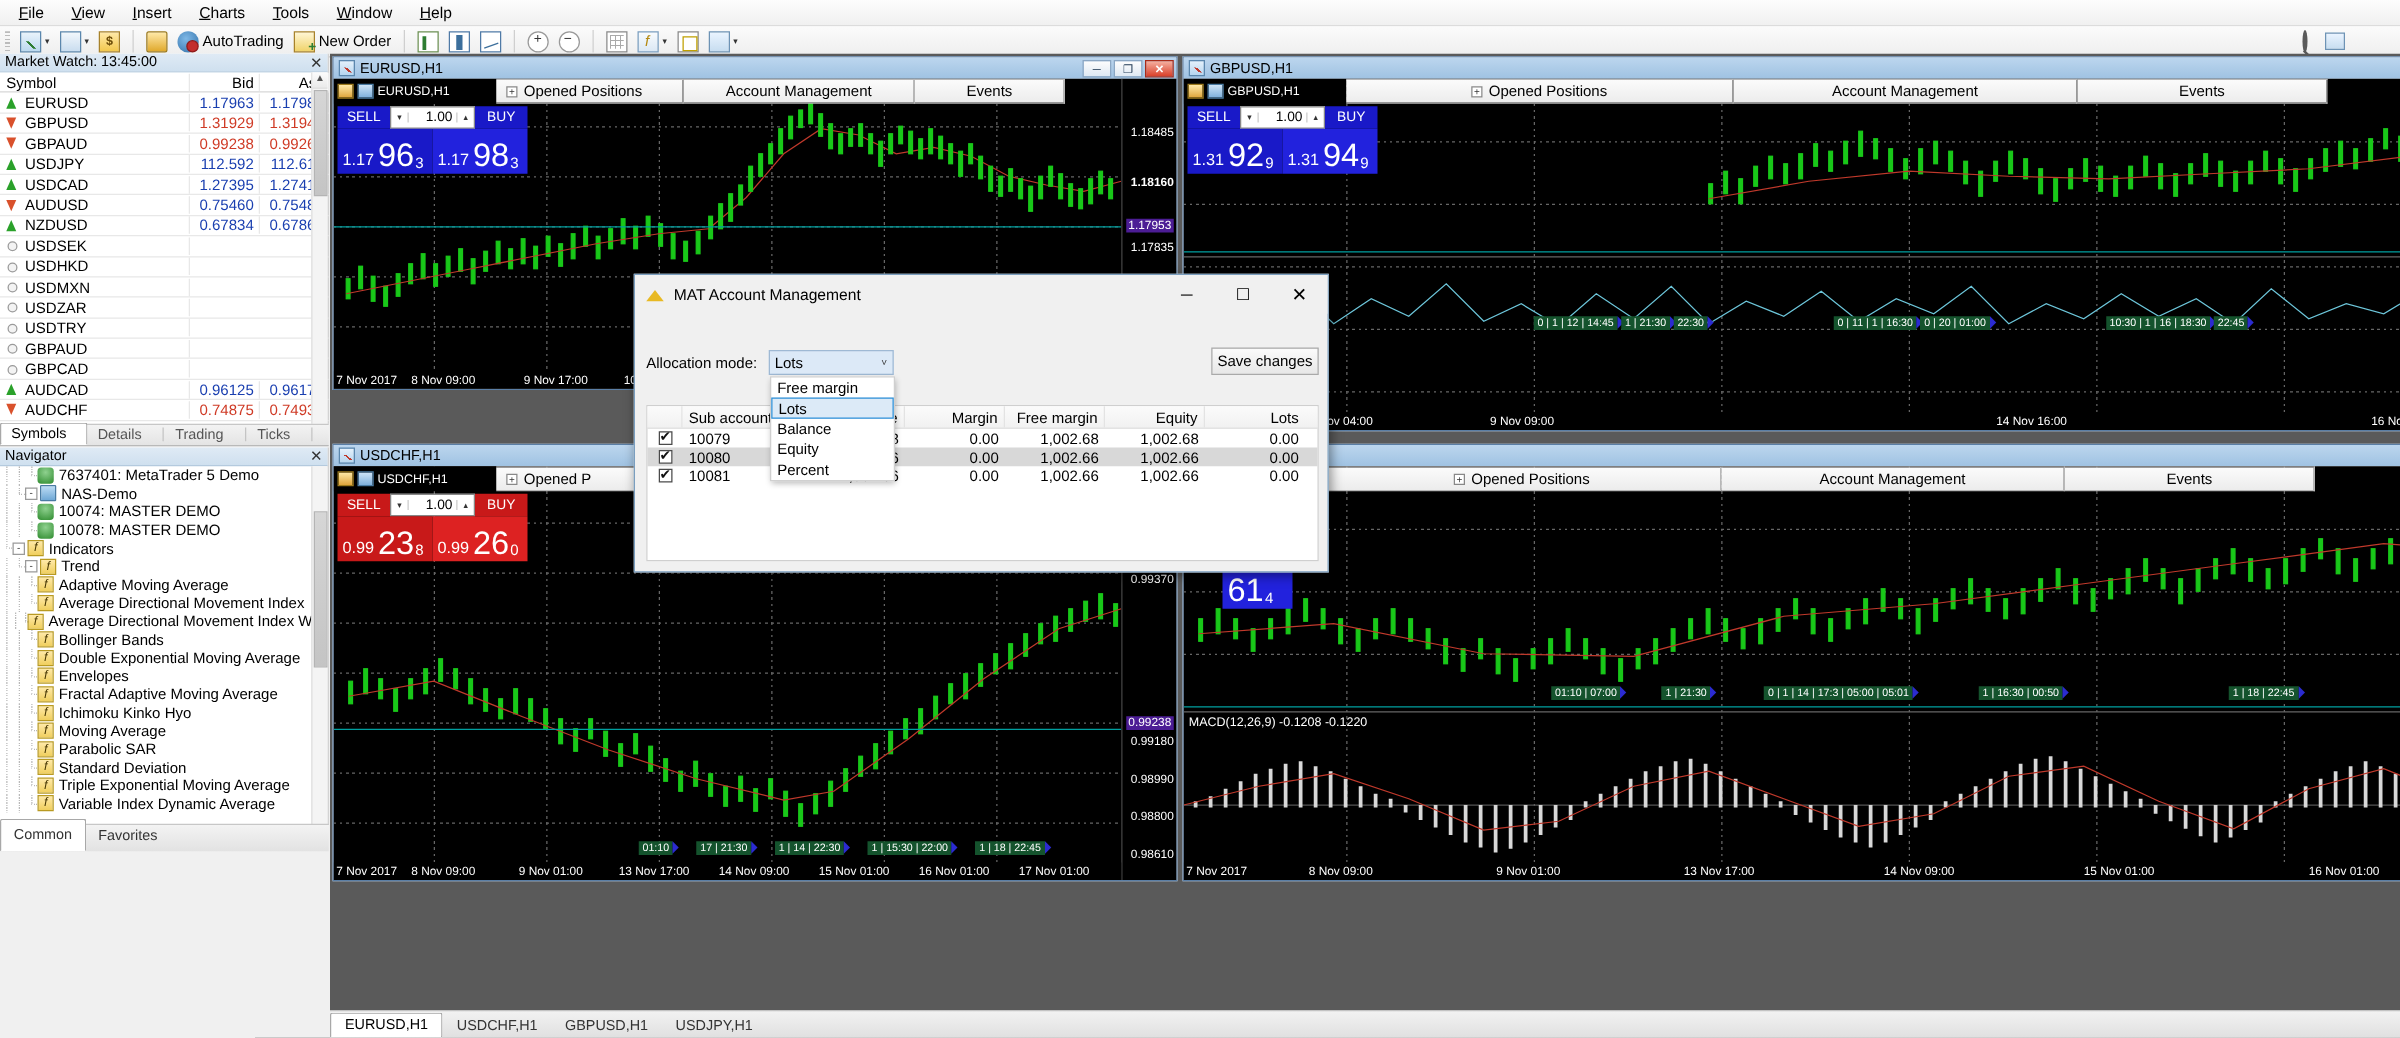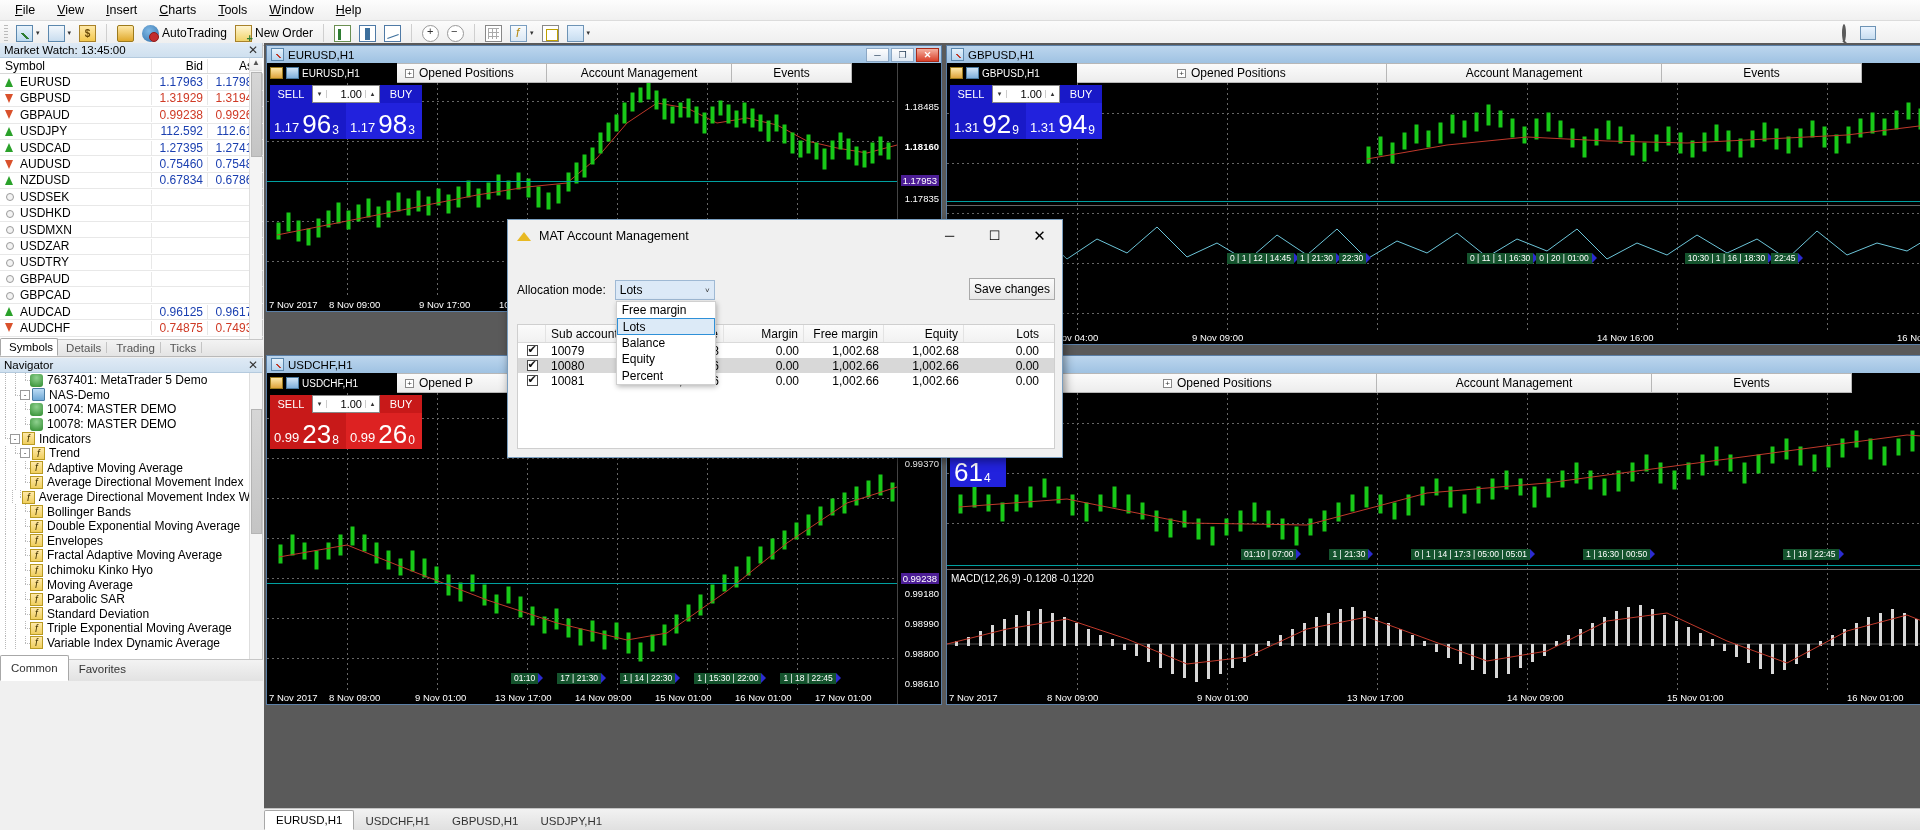--- a/index.html
+++ b/index.html
@@ -101,21 +101,21 @@
     border:1px solid #9a9a9a;border-radius:50%;background:#f3f3f3;}
   .val-up { color:#1a3fb0; }
   .val-dn { color:#cf3a25; }
   .mw-scroll { position:absolute; right:0; top:15px; width:13px; height:281px; background:#f4f4f4; border-left:1px solid #dedede;}
   .mw-scroll .up, .mw-scroll .dn { height:13px; text-align:center; font-size:8px; color:#555; background:linear-gradient(#fcfcfc,#eaeaea); border-bottom:1px solid #dcdcdc;}
   .mw-scroll .thumb { position:absolute; top:14px; left:1px; width:11px; height:85px; background:linear-gradient(#d6d6d6,#c4c4c4); border:1px solid #b4b4b4;}
 
   .mw-tabs { position:absolute; left:0; top:339px; width:263px; height:18px;
     background:linear-gradient(#f3f3f3,#e4e4e4); border-top:1px solid #c7c7c7; border-bottom:1px solid #b9b9b9;
     display:flex; align-items:flex-end; font-size:11.5px; }
-  .mw-tab { padding:2px 4px 2px 8px; color:#555; }
+  .mw-tab { padding:2px 16px 2px 8px; color:#555; }
   .mw-tab.active { background:#fff; color:#000; border:1px solid #a8a8a8; border-bottom:1px solid #fff;
     border-radius:2px 2px 0 0; font-weight:normal; }
   .tabdiv { width:1px; height:11px; background:#c4c4c4; margin:0 1px 3px 1px; }
 
   .navigator { position:absolute; left:0; top:358px; width:263px; height:302px; background:#fff; border-right:1px solid #c5c5c5;}
   .nav-tree { position:absolute; left:0; top:15px; width:250px; height:287px; overflow:hidden; font-size:12px; }
   .nvrow { height:14.6px; display:flex; align-items:center; white-space:nowrap; }
   .guide { width:10px; height:14.6px; position:relative; }
   .guide.v:after { content:""; position:absolute; left:5px; top:0; bottom:0; width:1px;
     background-image:repeating-linear-gradient(to bottom,#b9b9b9 0 1px,transparent 1px 2px);}
@@ -1335,21 +1335,21 @@
               <span>Account Management</span>
             </div>
           <div class="cts-btn" style="width:200px;">
               <span>Events</span>
             </div>
         </div>
         <div class="ticket" style="left:3px;top:60px;width:112px;">
           <div class="ticket-row1" style="justify-content:flex-end;">
             <div class="tk-buy blue" style="width:42px;">BUY</div>
           </div>
-          <div class="ticket-row2" style="justify-content:flex-start;">
+          <div class="ticket-row2" style="justify-content:center;">
             <div class="tk-price bluel" style="flex:none;width:56px;">
               <span class="big">61</span>
               <span class="sup">4</span>
             </div>
           </div>
         </div>
       </div>
     </div>
 
     <div class="dialog" style="left:243px;top:176px;">

